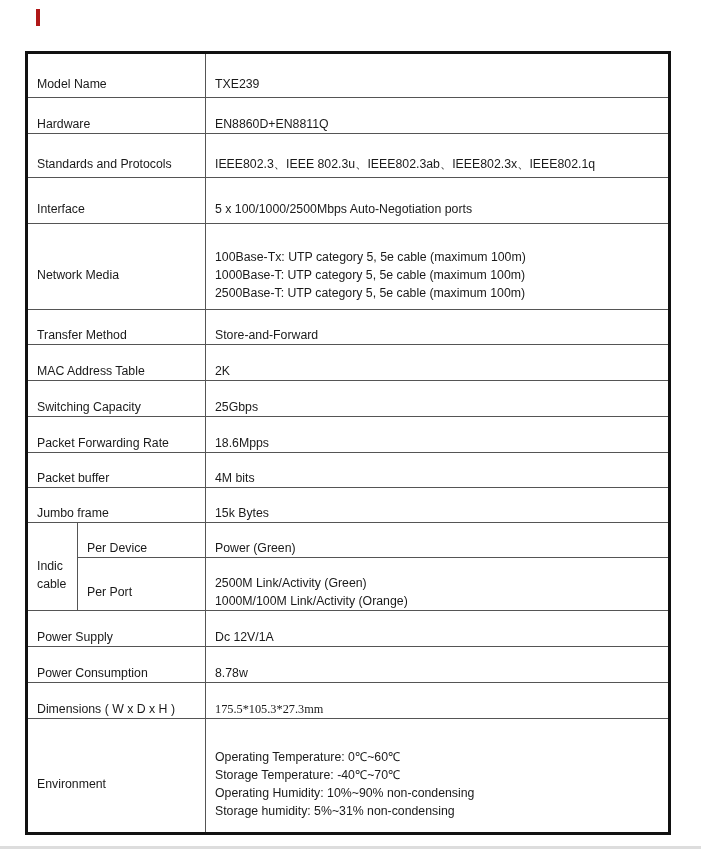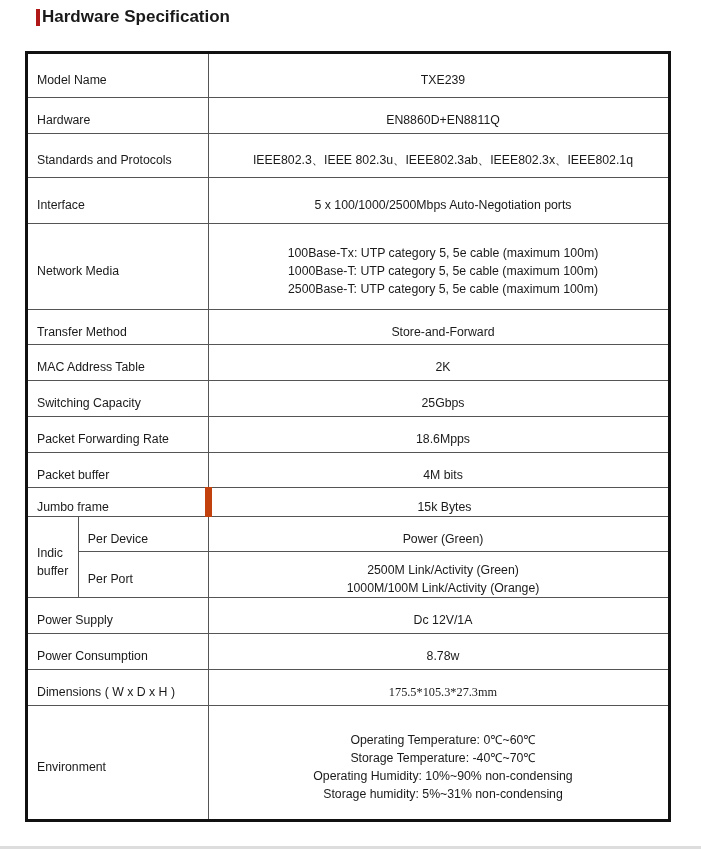--- a/index.html
+++ b/index.html
@@ -1,34 +1,33 @@
 <!DOCTYPE html>
 <html><head>
 <meta charset="utf-8">
 <style>
   html, body { margin:0; padding:0; background:#fff; }
   body { width:701px; height:850px; position:relative; overflow:hidden; font-family:"Liberation Sans", sans-serif; color:#1a1a1a; }
   .title { position:absolute; left:36px; top:6px; height:22px; display:flex; align-items:center; }
   .title .bar { width:4px; height:17px; background:#b01818; margin-right:2px; }
   .title .txt { font-size:17px; font-weight:bold; color:#1a1a1a; letter-spacing:0; }
   table.spec { position:absolute; left:25px; top:51px; width:646px; border-collapse:collapse; border:3px solid #111; border-right-width:3px; }
-  table.spec td { border:1px solid #555; font-size:12.3px; padding:9px 0 0 9px; vertical-align:middle; line-height:18px; }
+  table.spec td { border:1px solid #555; font-size:12.3px; padding:16px 0 0 9px; vertical-align:middle; line-height:18px; }
   table.spec td.lbl { width:168px; }
-  table.spec td.val { border-left:1.5px solid #111;text-align:center; }
+  table.spec td.val { border-left:1.5px solid #111; }
   td.ind { width:40px; padding-left:9px !important; }
   td.sub { width:118px; }
   .serif { font-family:"Liberation Serif", serif; }
   .bottom-line { position:absolute; left:0; top:846px; width:701px; height:3px; background:#ddd; }
 </style>
 </head>
 <body>
 
 <div class="title">
   <span class="bar"></span>
-  <span class="txt">Hardware Specification</span>
 </div>
 
 <table class="spec">
   <tbody>
     <tr style="height:45px">
         <td class="lbl" colspan="2">Model Name</td>
         <td class="val">TXE239</td>
       </tr>
     <tr style="height:36px">
         <td class="lbl" colspan="2">Hardware</td>
@@ -65,26 +64,26 @@
     <tr style="height:36px">
         <td class="lbl" colspan="2">Packet Forwarding Rate</td>
         <td class="val">18.6Mpps</td>
       </tr>
     <tr style="height:35px">
         <td class="lbl" colspan="2">Packet buffer</td>
         <td class="val">4M bits</td>
       </tr>
     <tr style="height:29px">
         <td class="lbl" colspan="2">Jumbo frame</td>
-        <td class="val" style="border-left:7px solid #c2410c">15k Bytes</td>
+        <td class="val" style="border-left:1px solid #c2410c">15k Bytes</td>
       </tr>
     <tr style="height:35px">
       <td class="ind" rowspan="2">
         <div>Indic</div>
-        <div>buffer</div>
+        <div>cable</div>
       </td>
       <td class="sub">Per Device</td>
       <td class="val">Power (Green)</td>
     </tr>
     <tr style="height:42px">
       <td class="sub">Per Port</td>
       <td class="val">
         <div>2500M Link/Activity (Green)</div>
         <div>1000M/100M Link/Activity (Orange)</div>
       </td>

